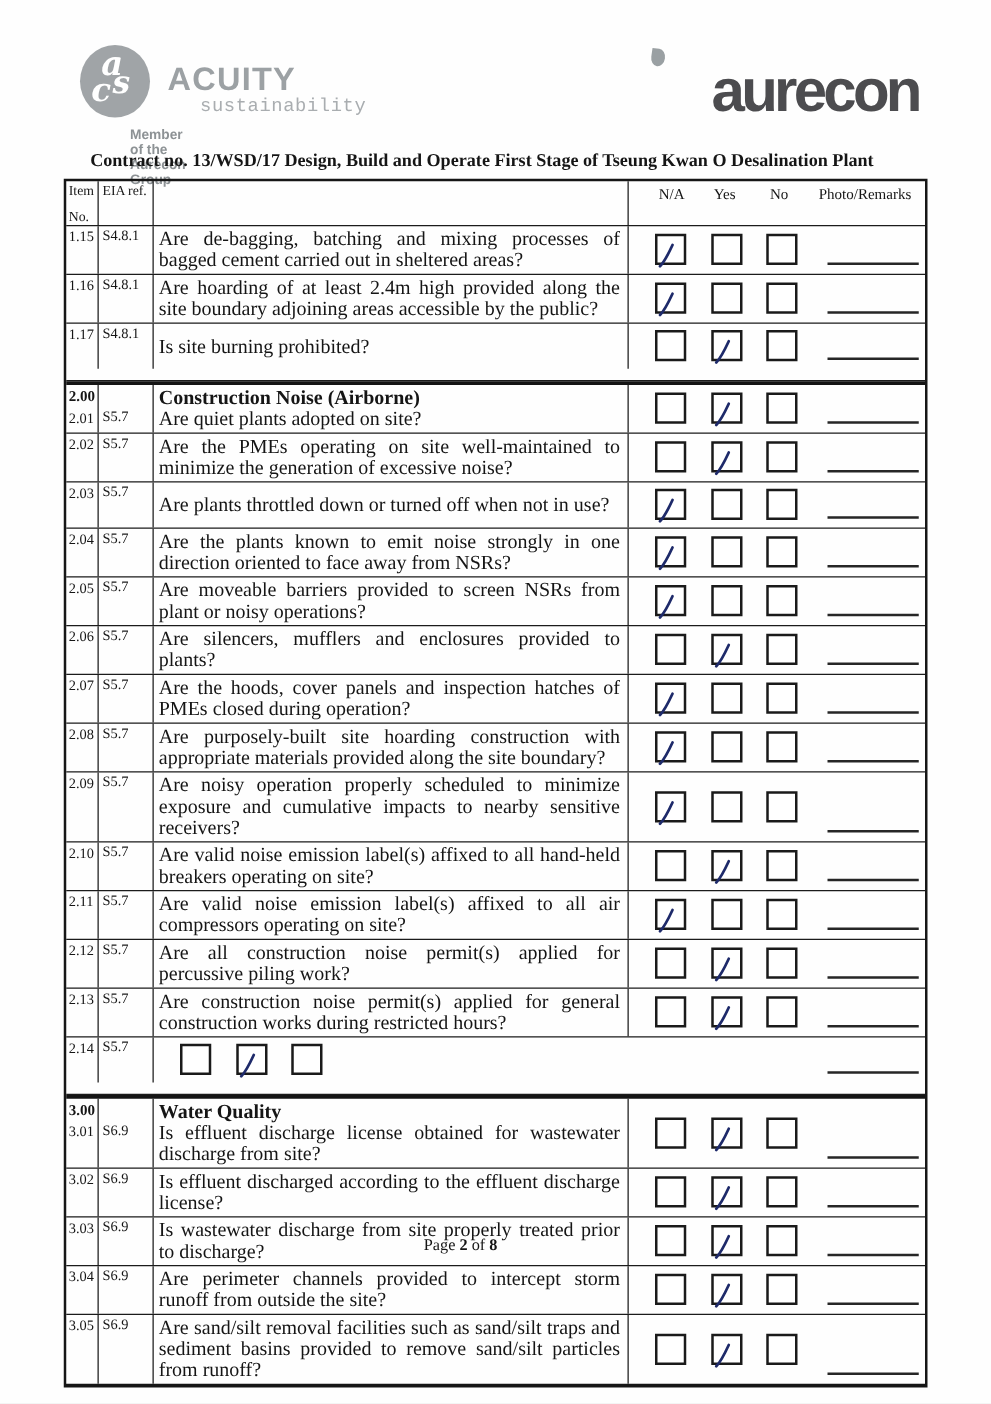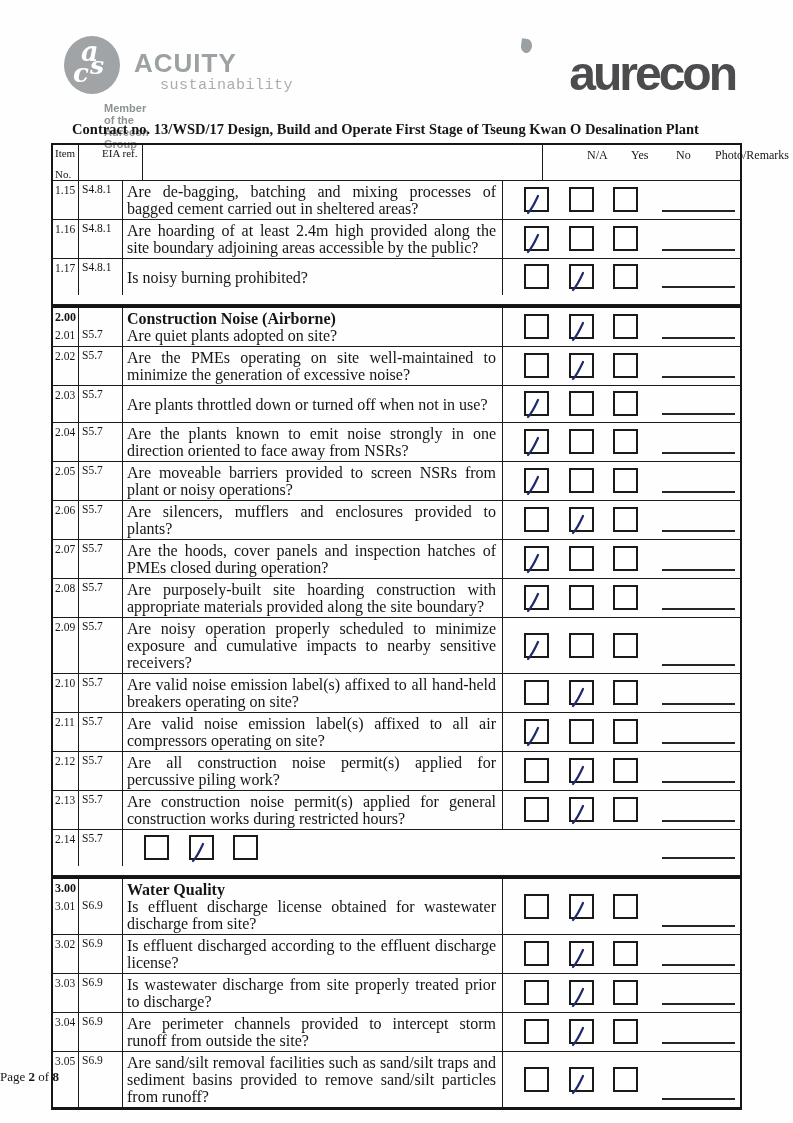--- a/index.html
+++ b/index.html
@@ -53,21 +53,21 @@
   .row:last-child{border-bottom:none;}
   .row.has-section{border-top:3px solid #141414;}
   .row.section-end{padding-bottom:9px;}
   .c{border-right:1px solid #1b1b1b;box-sizing:border-box;}
   .c:last-child{border-right:none;}
   .c-item{width:26px;padding:2px 1px 2px 2px;font-size:11.5px;}
   .c-ref{width:44px;padding:2px 1px 2px 3px;font-size:11.5px;}
   .c-q{width:380px;padding:2px 6px 2px 4px;font-size:16px;display:flex;flex-direction:column;justify-content:center;}
   .c-ans{flex:1;position:relative;min-height:36px;}
   .hdr .c{font-size:11px;}
-  .hdr{height:35px;gap:20px;}
+  .hdr{height:35px;}
   .hdr .c-item{line-height:1.1;}
   .hdr-item-line2{margin-top:9px;}
   .hdr .c-q{justify-content:flex-start;}
   .ans-label{position:absolute;top:3px;font-size:12px;}
   .al-na{left:24px;}
   .al-yes{left:68px;}
   .al-no{left:113px;}
   .al-photo{left:152px;}
   .sec-num{font-weight:bold;font-size:12px;}
   .sec-num:empty{display:none;}
@@ -88,21 +88,21 @@
   .b-yes{left:66px;}
   .b-no{left:110px;}
   .box svg{display:none;position:absolute;left:-3px;top:1px;overflow:visible;}
   .box.checked svg{display:block;}
   .remark-line{
     position:absolute;right:5px;bottom:7px;width:73px;height:1px;
     border-bottom:2px solid #262626;
   }
   
   .footer{
-    position:absolute;top:1069px;left:0;width:737px;text-align:left;font-size:13px;
+    position:absolute;top:988px;left:0;width:737px;text-align:center;font-size:13px;
   }
   .footer b{font-weight:bold;}
 </style>
 </head>
 <body>
 
 <div class="page">
 
   <div class="brand-row">
     <div class="acuity">
@@ -196,21 +196,21 @@
         <div class="row section-end">
     <div class="c c-item">
 
       <div class="item-num">1.17</div>
     </div>
     <div class="c c-ref">
       <div class="ref-num">S4.8.1</div>
     </div>
     <div class="c c-q">
 
-      <div class="q-text">Is noisy burning prohibited?</div>
+      <div class="q-text">Is site burning prohibited?</div>
     </div>
     <div class="c c-ans">
       <span class="box b-na">
         
       </span>
       <span class="box b-yes checked">
         <svg width="26" height="26" viewBox="0 0 26 26">
           <path d="M5 23 Q 9 19 15 6" fill="none" stroke="#1e2a6a" stroke-width="2.2" stroke-linecap="round"></path>
         </svg>
       </span>

